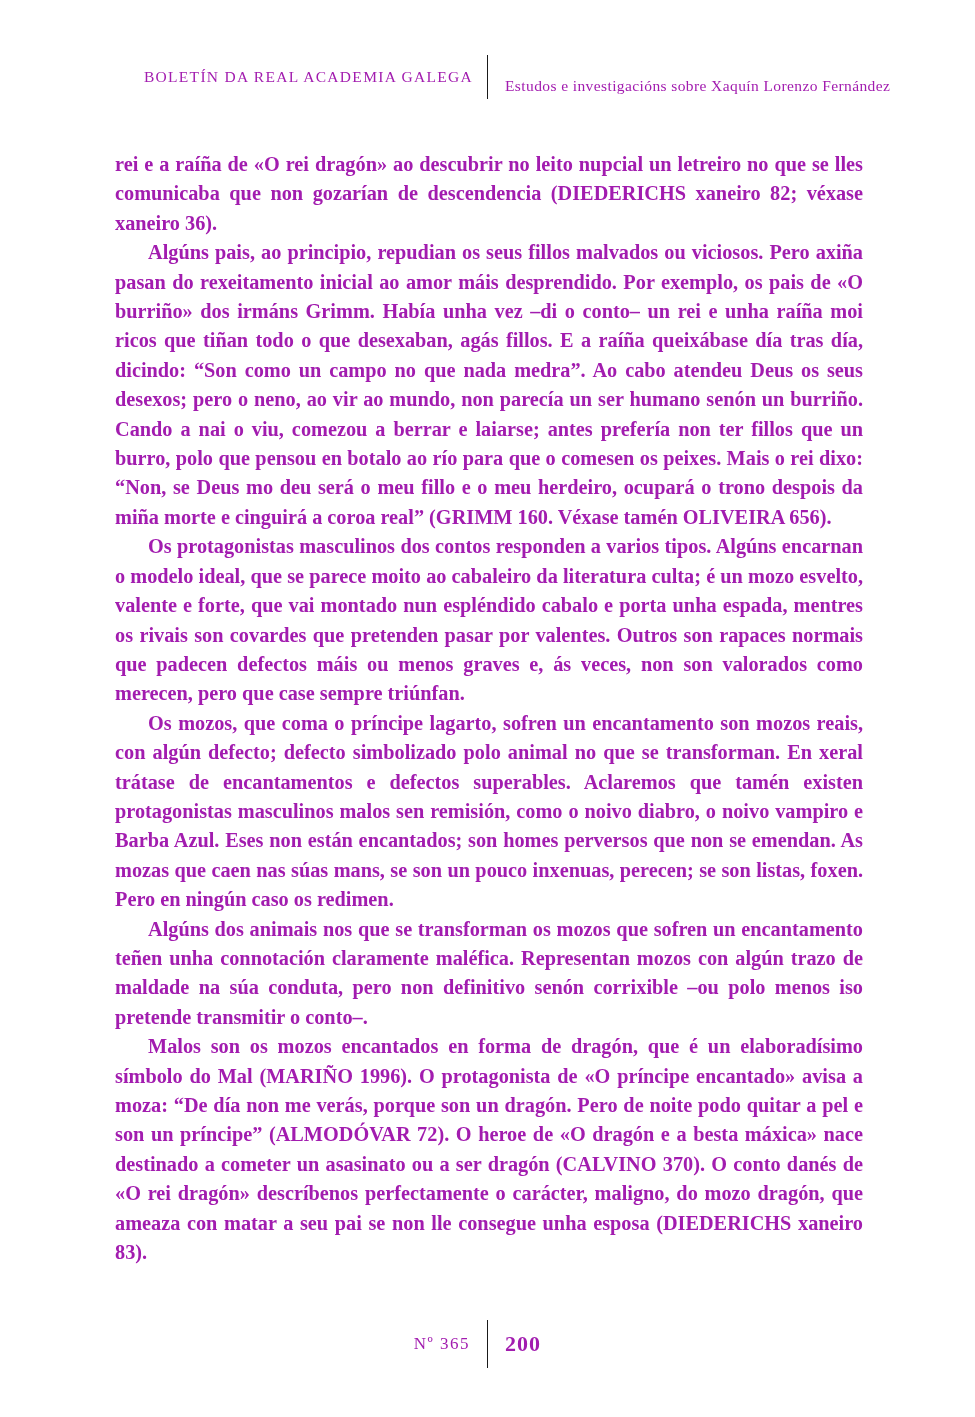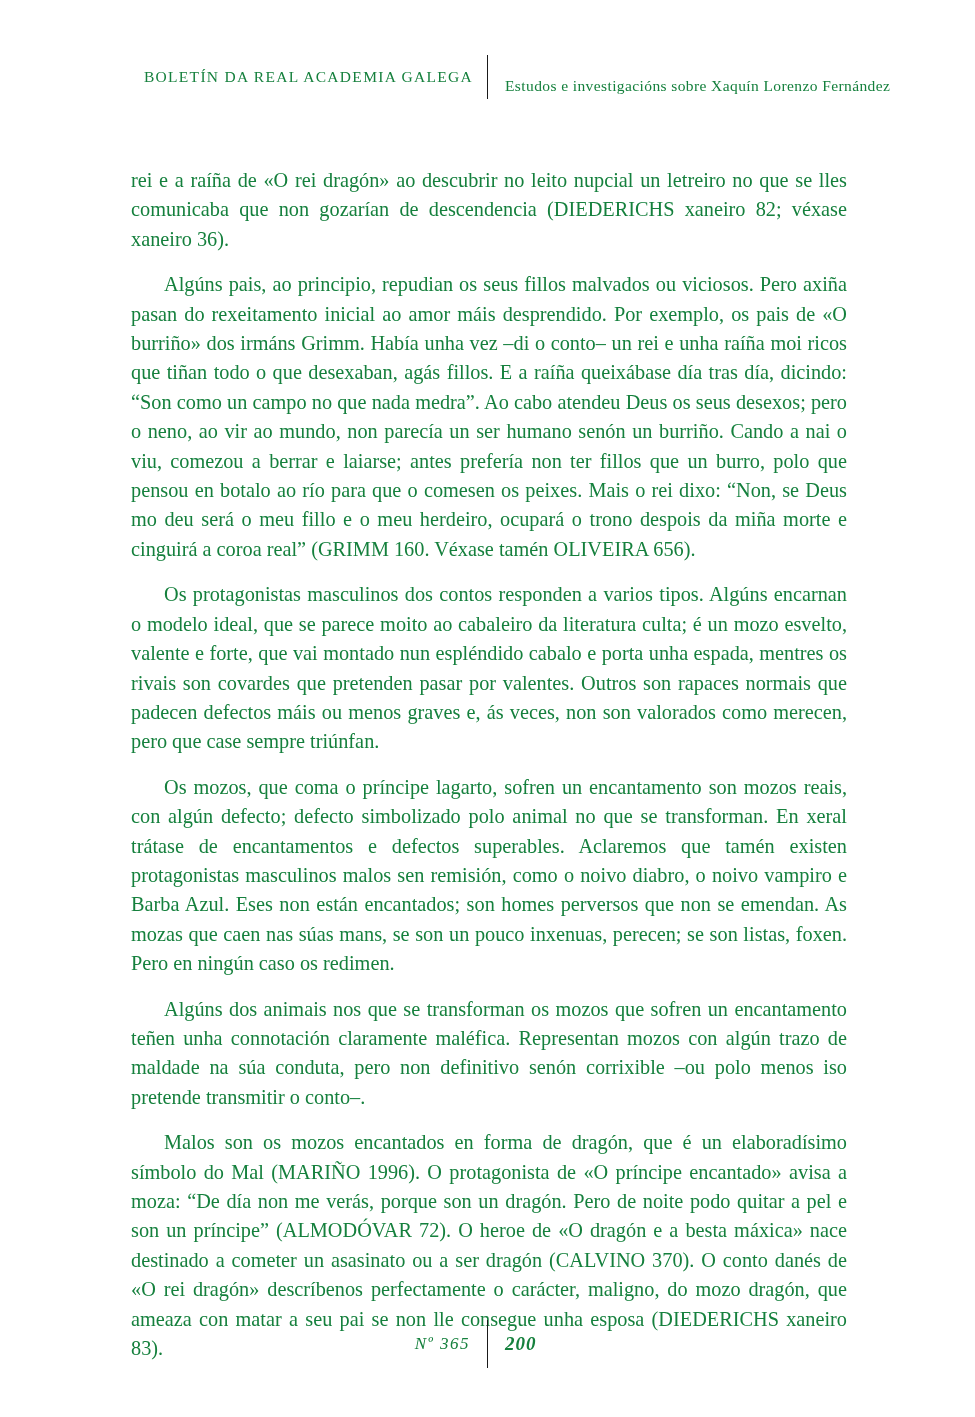--- a/index.html
+++ b/index.html
@@ -5,21 +5,21 @@
   html, body { margin: 0; padding: 0; }
   body {
     width: 975px; height: 1417px;
     background: #f7f7f5;
     font-family: "Liberation Serif", "DejaVu Serif", serif;
   }
   .page {
     position: relative;
     width: 975px; height: 1417px;
     background: #ffffff;
-    color: #15803d;
+    color: #a21caf;
     overflow: hidden;
   }
 
   
   .running-header {
     position: absolute; top: 55px; left: 0; right: 0;
     height: 44px;
     display: flex; align-items: center;
   }
   .header-left {
@@ -41,42 +41,43 @@
   }
 
   
   .article-body {
     position: absolute;
     top: 150px; left: 115px; width: 748px;
     font-size: 20.3px; line-height: 29.4px;
     text-align: justify;
   }
   .article-body p {
-    margin: 16px;
+    margin: 0;
     text-indent: 33px;
+    font-weight: bold;
   }
   .article-body p.no-indent { text-indent: 0; }
 
   
   .page-footer {
     position: absolute; top: 1320px; left: 0; right: 0;
     height: 48px;
-    display: flex; align-items: center; font-style: italic;
+    display: flex; align-items: center;
   }
   .footer-left {
     width: 487px; box-sizing: border-box;
     text-align: right; padding-right: 17px;
     font-size: 17px; letter-spacing: 1.5px;
     white-space: nowrap;
   }
   .footer-divider { height: 48px; }
   .footer-right {
     flex: 1; box-sizing: border-box;
     text-align: left; padding-left: 17px;
-    font-size: 19px; font-weight: bold; letter-spacing: 1px;
+    font-size: 22px; font-weight: bold; letter-spacing: 1px;
     white-space: nowrap;
   }
 </style>
 </head>
 <body>
 
 <div class="page">
 
   <header class="running-header">
     <div class="header-left">BOLETÍN DA REAL ACADEMIA GALEGA</div>

